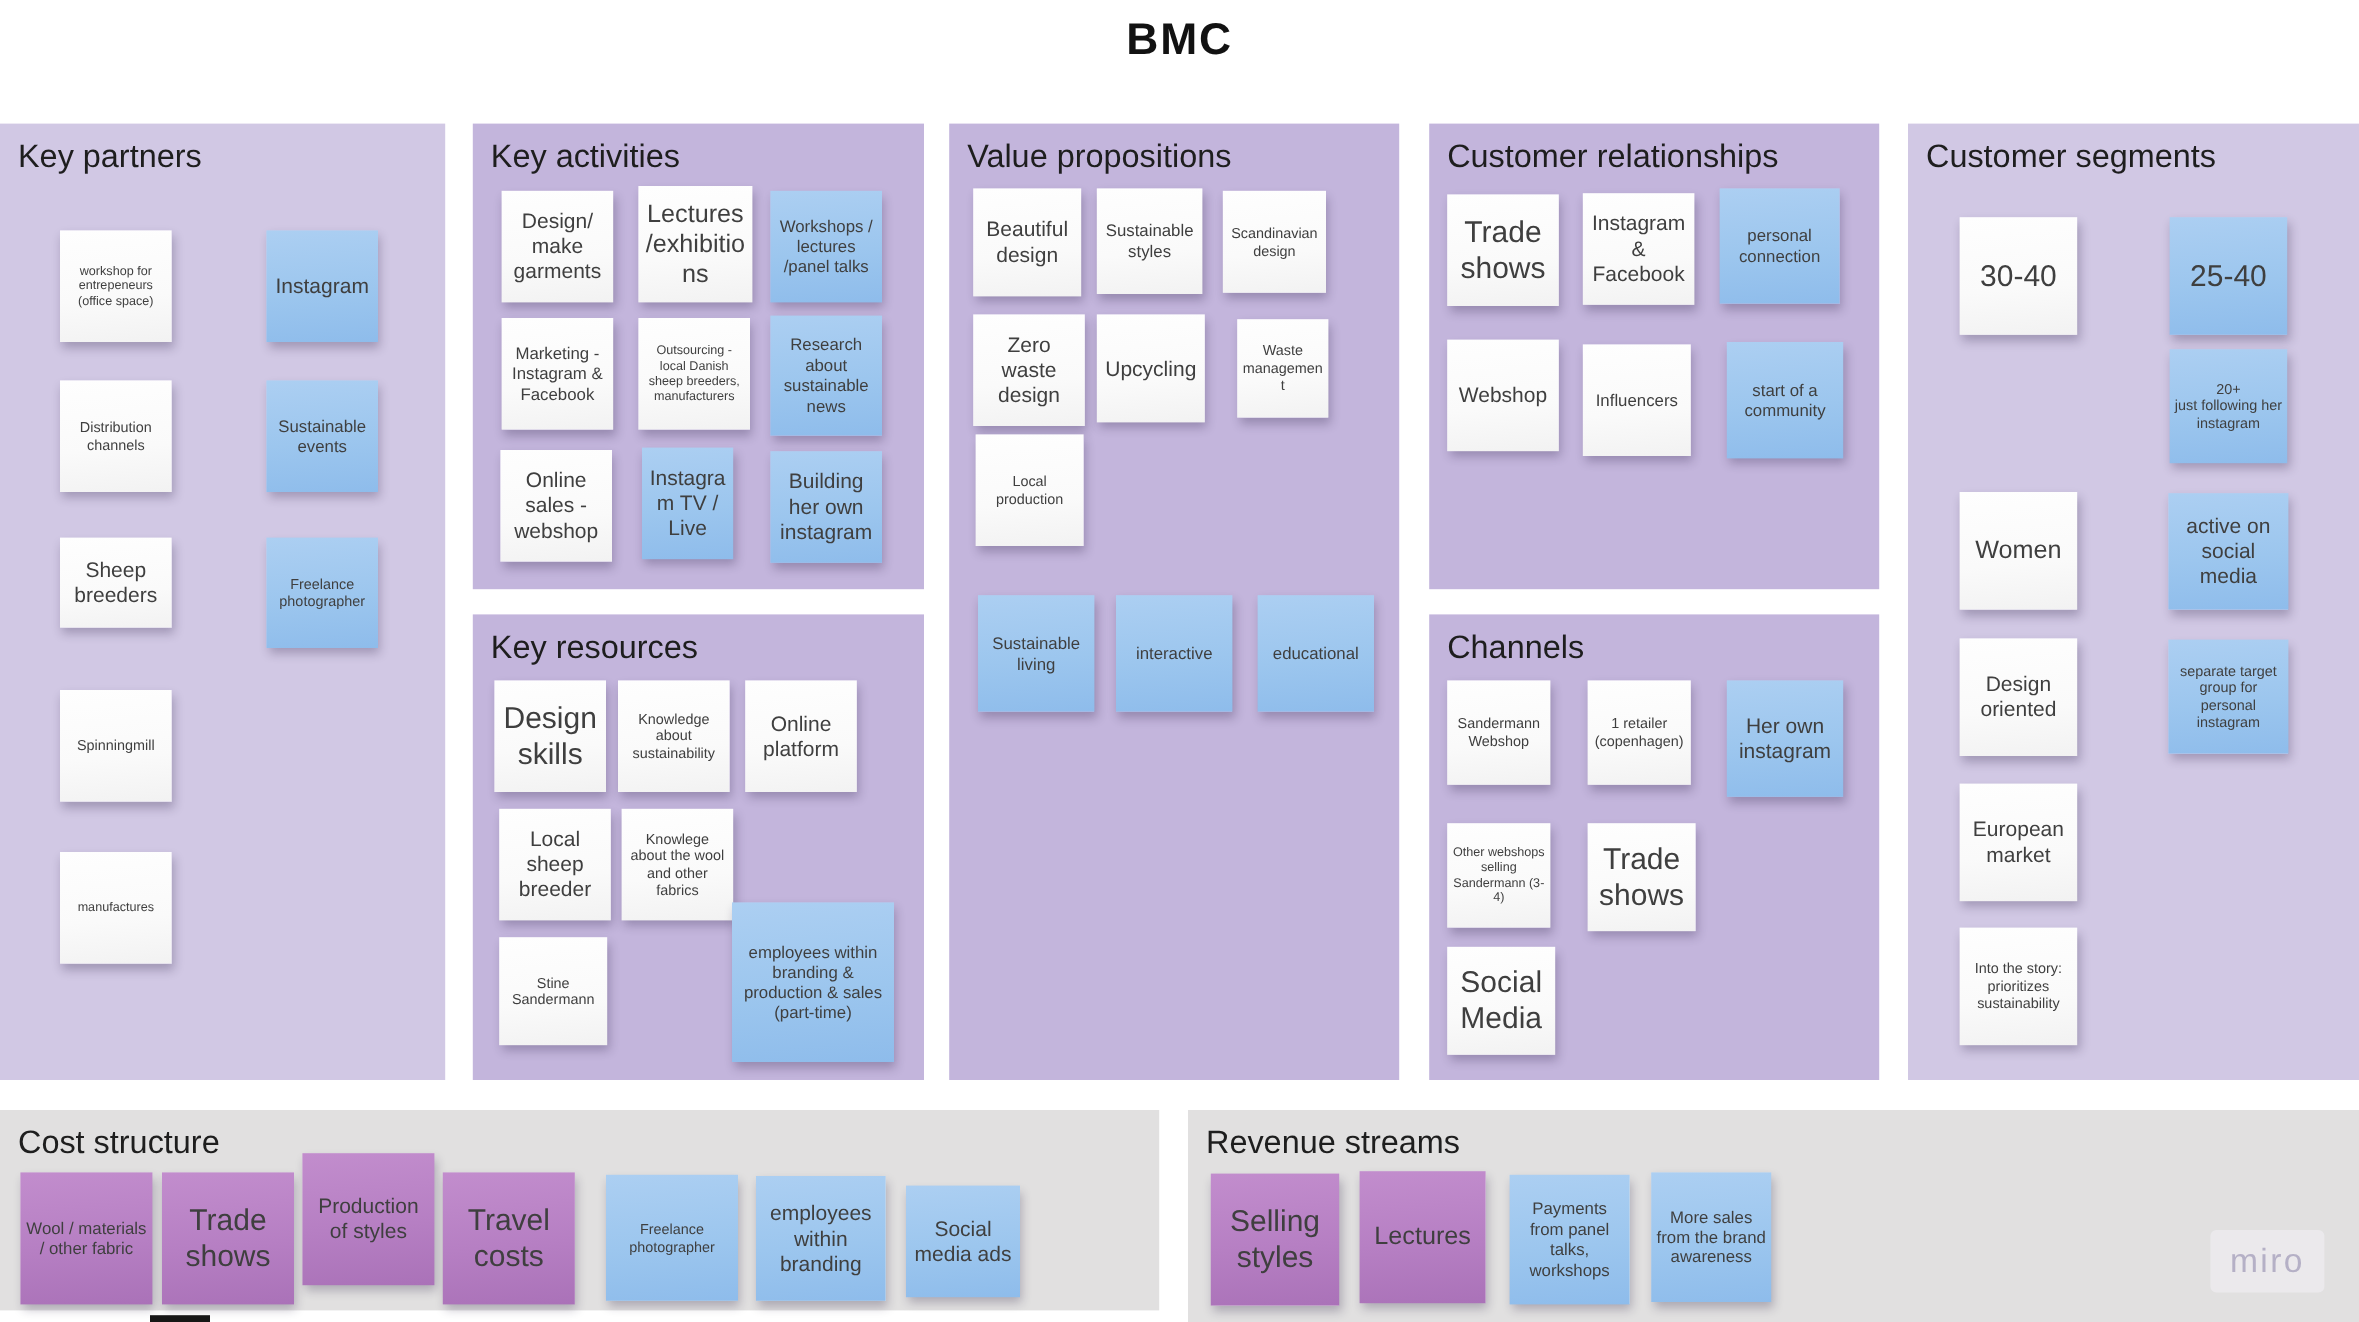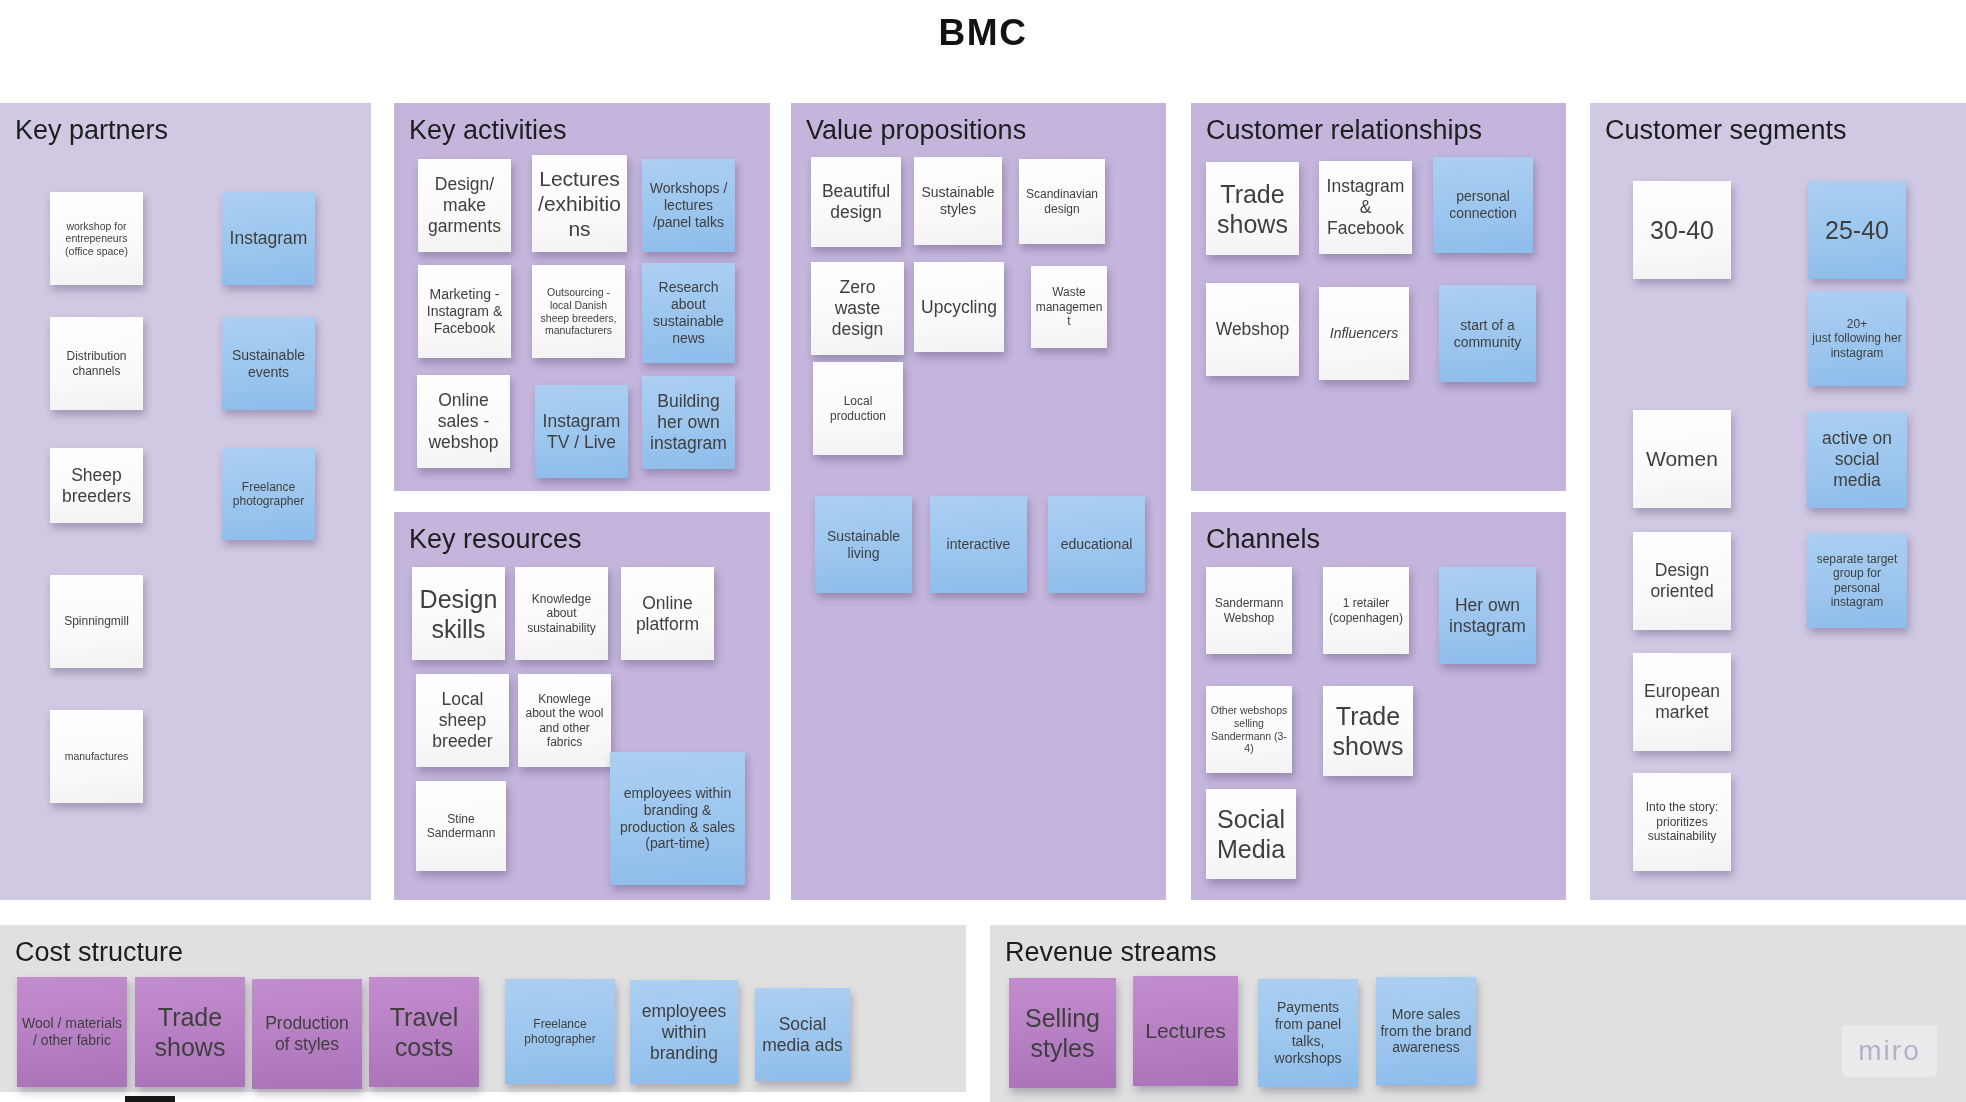--- a/index.html
+++ b/index.html
@@ -68,21 +68,21 @@
     </div>
     <div class="section tint-medium" style="left: 394px; top: 103px; width: 376px; height: 388px;">
       <div class="section-title">Key activities</div>
       <div class="note color-white size-lg" style="left: 24px; top: 56px; width: 93px; height: 93px;">Design/ make garments</div>
       <div class="note color-white size-xl" style="left: 138px; top: 52px; width: 95px; height: 97px;">Lectures /exhibitions</div>
       <div class="note color-blue size-md" style="left: 248px; top: 56px; width: 93px; height: 93px;">Workshops / lectures /panel talks</div>
       <div class="note color-white size-md" style="left: 24px; top: 162px; width: 93px; height: 93px;">Marketing - Instagram &amp; Facebook</div>
       <div class="note color-white size-xs" style="left: 138px; top: 162px; width: 93px; height: 93px;">Outsourcing - local Danish sheep breeders, manufacturers</div>
       <div class="note color-blue size-md" style="left: 248px; top: 160px; width: 93px; height: 100px;">Research about sustainable news</div>
       <div class="note color-white size-lg" style="left: 23px; top: 272px; width: 93px; height: 93px;">Online sales - webshop</div>
-      <div class="note color-blue size-lg" style="left: 141px; top: 282px; width: 93px; height: 93px;">Instagram TV / Live</div>
+      <div class="note color-blue size-lg" style="left: 141px; top: 270px; width: 76px; height: 93px;">Instagram TV / Live</div>
       <div class="note color-blue size-lg" style="left: 248px; top: 273px; width: 93px; height: 93px;">Building her own instagram</div>
     </div>
     <div class="section tint-medium" style="left: 394px; top: 512px; width: 376px; height: 388px;">
       <div class="section-title">Key resources</div>
       <div class="note color-white size-xxl" style="left: 18px; top: 55px; width: 93px; height: 93px;">Design skills</div>
       <div class="note color-white size-sm" style="left: 121px; top: 55px; width: 93px; height: 93px;">Knowledge about sustainability</div>
       <div class="note color-white size-lg" style="left: 227px; top: 55px; width: 93px; height: 93px;">Online platform</div>
       <div class="note color-white size-lg" style="left: 22px; top: 162px; width: 93px; height: 93px;">Local sheep breeder</div>
       <div class="note color-white size-sm" style="left: 124px; top: 162px; width: 93px; height: 93px;">Knowlege about the wool and other fabrics</div>
       <div class="note color-white size-sm" style="left: 22px; top: 269px; width: 90px; height: 90px;">Stine Sandermann</div>
@@ -100,21 +100,21 @@
       <div class="note color-blue size-md" style="left: 24px; top: 393px; width: 97px; height: 97px;">Sustainable living</div>
       <div class="note color-blue size-md" style="left: 139px; top: 393px; width: 97px; height: 97px;">interactive</div>
       <div class="note color-blue size-md" style="left: 257px; top: 393px; width: 97px; height: 97px;">educational</div>
     </div>
     <div class="section tint-medium" style="left: 1191px; top: 103px; width: 375px; height: 388px;">
       <div class="section-title">Customer relationships</div>
       <div class="note color-white size-xxl" style="left: 15px; top: 59px; width: 93px; height: 93px;">Trade shows</div>
       <div class="note color-white size-lg" style="left: 128px; top: 58px; width: 93px; height: 93px;">Instagram &amp; Facebook</div>
       <div class="note color-blue size-md" style="left: 242px; top: 54px; width: 100px; height: 96px;">personal connection</div>
       <div class="note color-white size-lg" style="left: 15px; top: 180px; width: 93px; height: 93px;">Webshop</div>
-      <div class="note color-white size-md" style="left: 128px; top: 184px; width: 90px; height: 93px; font-style: italic;">Influencers</div>
+      <div class="note color-white size-md" style="left: 128px; top: 184px; width: 90px; height: 93px;">Influencers</div>
       <div class="note color-blue size-md" style="left: 248px; top: 182px; width: 97px; height: 97px;">start of a community</div>
     </div>
     <div class="section tint-medium" style="left: 1191px; top: 512px; width: 375px; height: 388px;">
       <div class="section-title">Channels</div>
       <div class="note color-white size-sm" style="left: 15px; top: 55px; width: 86px; height: 87px;">Sandermann Webshop</div>
       <div class="note color-white size-sm" style="left: 132px; top: 55px; width: 86px; height: 87px;">1 retailer (copenhagen)</div>
       <div class="note color-blue size-lg" style="left: 248px; top: 55px; width: 97px; height: 97px;">Her own instagram</div>
       <div class="note color-white size-xs" style="left: 15px; top: 174px; width: 86px; height: 87px;">Other webshops selling Sandermann (3-4)</div>
       <div class="note color-white size-xxl" style="left: 132px; top: 174px; width: 90px; height: 90px;">Trade shows</div>
       <div class="note color-white size-xxl" style="left: 15px; top: 277px; width: 90px; height: 90px;">Social Media</div>
@@ -129,21 +129,21 @@
       <div class="note color-blue size-lg" style="left: 217px; top: 308px; width: 100px; height: 97px;">active on social media</div>
       <div class="note color-white size-lg" style="left: 43px; top: 429px; width: 98px; height: 98px;">Design oriented</div>
       <div class="note color-blue size-sm" style="left: 217px; top: 430px; width: 100px; height: 95px;">separate target group for personal instagram</div>
       <div class="note color-white size-lg" style="left: 43px; top: 550px; width: 98px; height: 98px;">European market</div>
       <div class="note color-white size-sm" style="left: 43px; top: 670px; width: 98px; height: 98px;">Into the story: prioritizes sustainability</div>
     </div>
     <div class="section tint-gray" style="left: 0px; top: 925px; width: 966px; height: 167px;">
       <div class="section-title">Cost structure</div>
       <div class="note color-violet size-md" style="left: 17px; top: 52px; width: 110px; height: 110px;">Wool / materials / other fabric</div>
       <div class="note color-violet size-xxl" style="left: 135px; top: 52px; width: 110px; height: 110px;">Trade shows</div>
-      <div class="note color-violet size-lg" style="left: 252px; top: 54px; width: 110px; height: 110px;">Production of styles</div>
+      <div class="note color-violet size-lg" style="left: 252px; top: 36px; width: 110px; height: 110px;">Production of styles</div>
       <div class="note color-violet size-xxl" style="left: 369px; top: 52px; width: 110px; height: 110px;">Travel costs</div>
       <div class="note color-blue size-sm" style="left: 505px; top: 54px; width: 110px; height: 105px;">Freelance photographer</div>
       <div class="note color-blue size-lg" style="left: 630px; top: 55px; width: 108px; height: 104px;">employees within branding</div>
       <div class="note color-blue size-lg" style="left: 755px; top: 63px; width: 95px; height: 93px;">Social media ads</div>
     </div>
     <div class="section tint-gray" style="left: 990px; top: 925px; width: 976px; height: 177px;">
       <div class="section-title">Revenue streams</div>
       <div class="note color-violet size-xxl" style="left: 19px; top: 53px; width: 107px; height: 110px;">Selling styles</div>
       <div class="note color-violet size-xl" style="left: 143px; top: 51px; width: 105px; height: 110px;">Lectures</div>
       <div class="note color-blue size-md" style="left: 268px; top: 54px; width: 100px; height: 108px;">Payments from panel talks, workshops</div>

